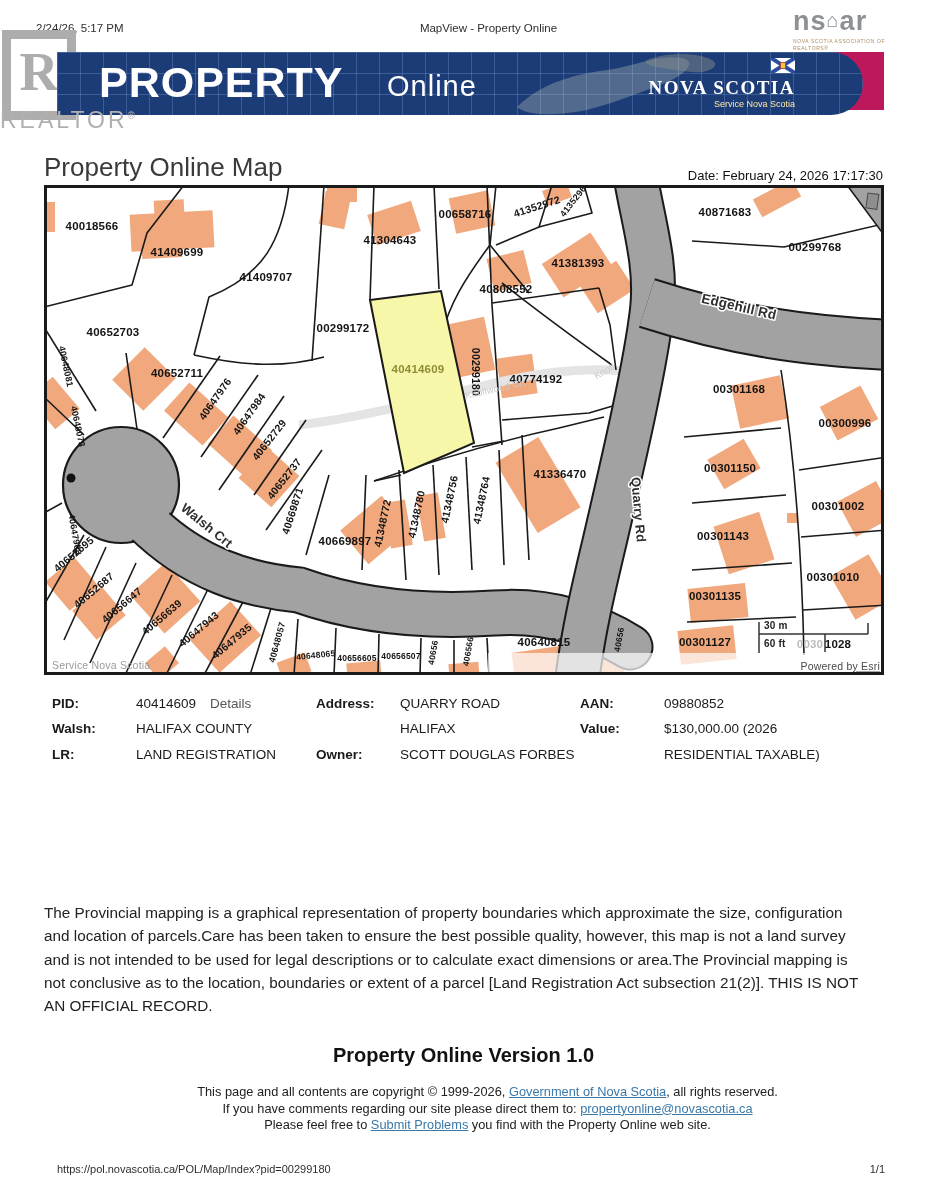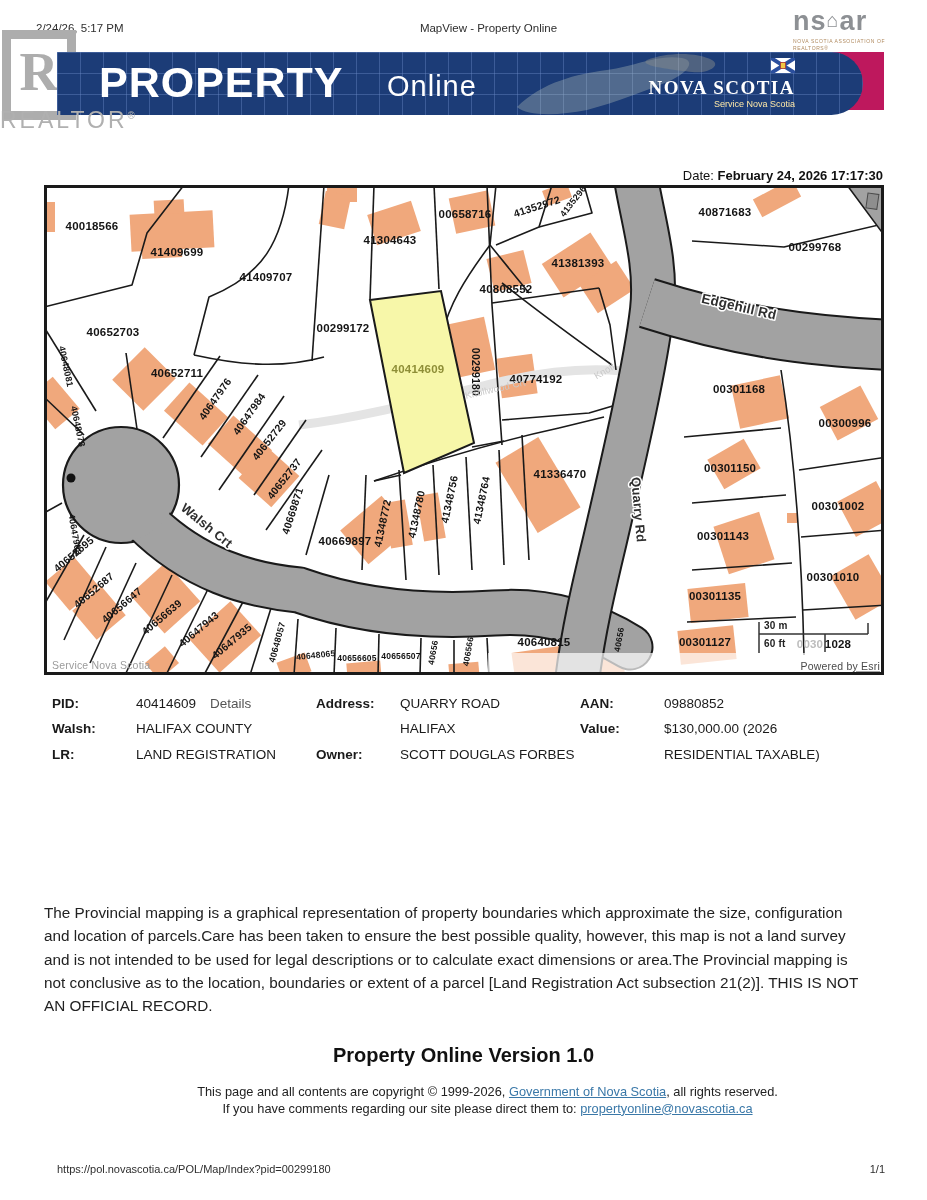--- a/index.html
+++ b/index.html
@@ -28,21 +28,21 @@
       background-size:23px 21px;}
   .banner-property{position:absolute;top:6px;left:42px;font-size:43px;font-weight:700;color:#fff;letter-spacing:1px;}
   .banner-online{position:absolute;top:18px;left:330px;font-size:29px;font-weight:400;color:#fff;letter-spacing:1px;}
   .ns-block{position:absolute;top:6px;right:68px;text-align:right;color:#fff;line-height:1.15;}
   .ns-word{font-family:"Liberation Serif",serif;font-size:19px;font-weight:700;letter-spacing:1.5px;}
   .ns-serv{font-size:9px;color:#ffe9a8;}
   .ns-map-shape{position:absolute;top:0;left:440px;opacity:.55;}
   
   .map-title{position:absolute;top:152px;left:44px;font-size:26px;font-weight:400;color:#3a3a3a;}
   .map-date{position:absolute;top:168px;right:44px;font-size:13px;color:#111;}
-  .map-date b{font-weight:700;}
+  .map-date b{font-weight:400;}
   
   .map-wrap{position:absolute;top:185px;left:44px;width:840px;height:490px;background:#fff;}
   
   .details{position:absolute;top:697px;left:44px;width:840px;font-size:13.5px;color:#1a1a1a;}
   .dcol{position:absolute;top:0;}
   .dcol.c1{left:8px;width:255px;}
   .dcol.c2{left:272px;width:250px;}
   .dcol.c3{left:536px;width:300px;}
   .drow{display:flex;margin-bottom:10.5px;line-height:1.1;}
   .dlab{font-weight:700;width:84px;flex:0 0 84px;}
@@ -89,20 +89,21 @@
           <rect width="24" height="15" fill="#ffffff"></rect>
           <path d="M0,0 L24,15 M24,0 L0,15" stroke="#2b4f9e" stroke-width="4"></path>
           <rect x="9.5" y="4.5" width="5" height="6" fill="#f2c744" stroke="#a33" stroke-width="0.8"></rect>
         </svg>
         <div class="ns-word">NOVA SCOTIA</div>
         <div class="ns-serv">Service Nova Scotia</div>
       </div>
     </div>
   </div>
 
+  <div class="map-title">Property Online Map</div>
   <div class="map-date"><span>Date: </span><b>February 24, 2026 17:17:30</b></div>
 
   <div class="map-wrap">
     <svg width="840" height="490" viewBox="0 0 840 490">
       <rect x="0" y="0" width="840" height="490" fill="#ffffff"></rect>
 
       <g fill="#f0a87c">
         <rect transform="translate(128,46) rotate(-3)" x="-41.5" y="-18.5" width="83" height="37"></rect>
         <rect transform="translate(125,22) rotate(-3)" x="-15" y="-7" width="30" height="14"></rect>
         <rect transform="translate(118,68) rotate(-3)" x="-20" y="-5" width="40" height="10"></rect>
@@ -353,18 +354,19 @@
         </div>
     </div>
   </div>
 
   <div class="disclaimer">The Provincial mapping is a graphical representation of property boundaries which approximate the size, configuration and location of parcels.Care has been taken to ensure the best possible quality, however, this map is not a land survey and is not intended to be used for legal descriptions or to calculate exact dimensions or area.The Provincial mapping is not conclusive as to the location, boundaries or extent of a parcel [Land Registration Act subsection 21(2)]. THIS IS NOT AN OFFICIAL RECORD.</div>
 
   <div class="footer">
     <div class="ver">Property Online Version 1.0</div>
     <div class="fl"><span>This page and all contents are copyright © 1999-2026, </span><a class="flink">Government of Nova Scotia</a><span>, all rights reserved.</span></div>
     <div class="fl"><span>If you have comments regarding our site please direct them to: </span><a class="flink">propertyonline@novascotia.ca</a></div>
+    <div class="fl"><span>Please feel free to </span><a class="flink">Submit Problems</a><span> you find with the Property Online web site.</span></div>
   </div>
 
   <div class="pf-url">https://pol.novascotia.ca/POL/Map/Index?pid=00299180</div>
   <div class="pf-page">1/1</div>
 
 </div>
 
 </body></html>

